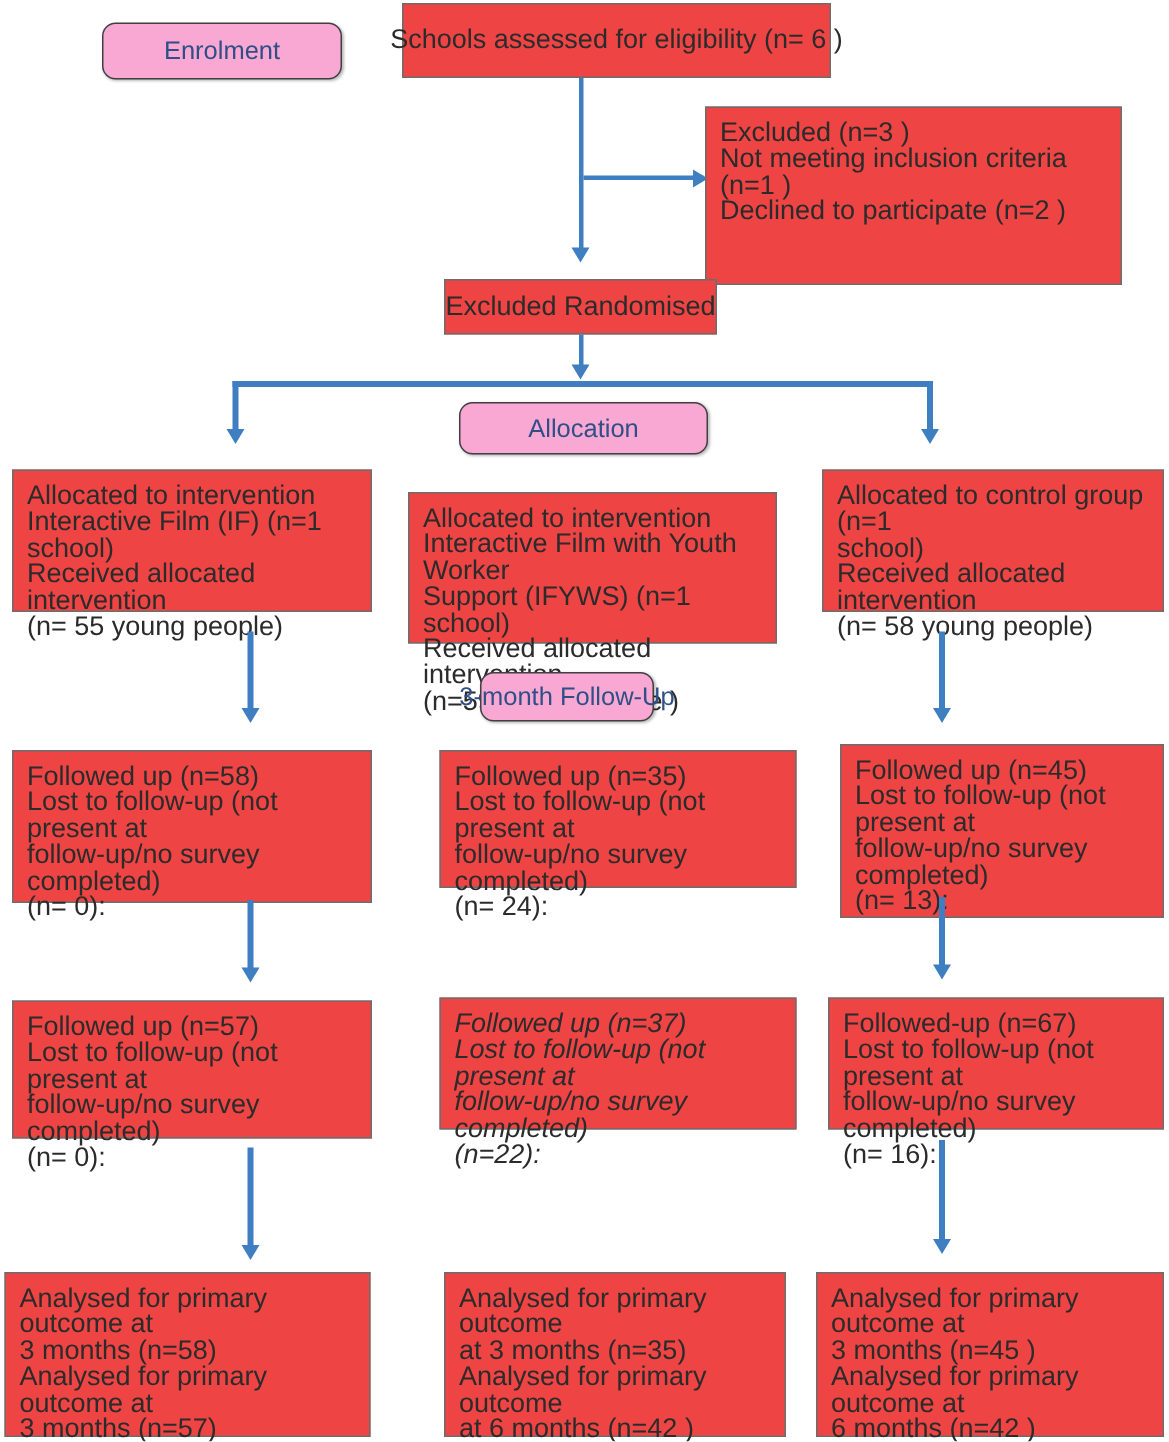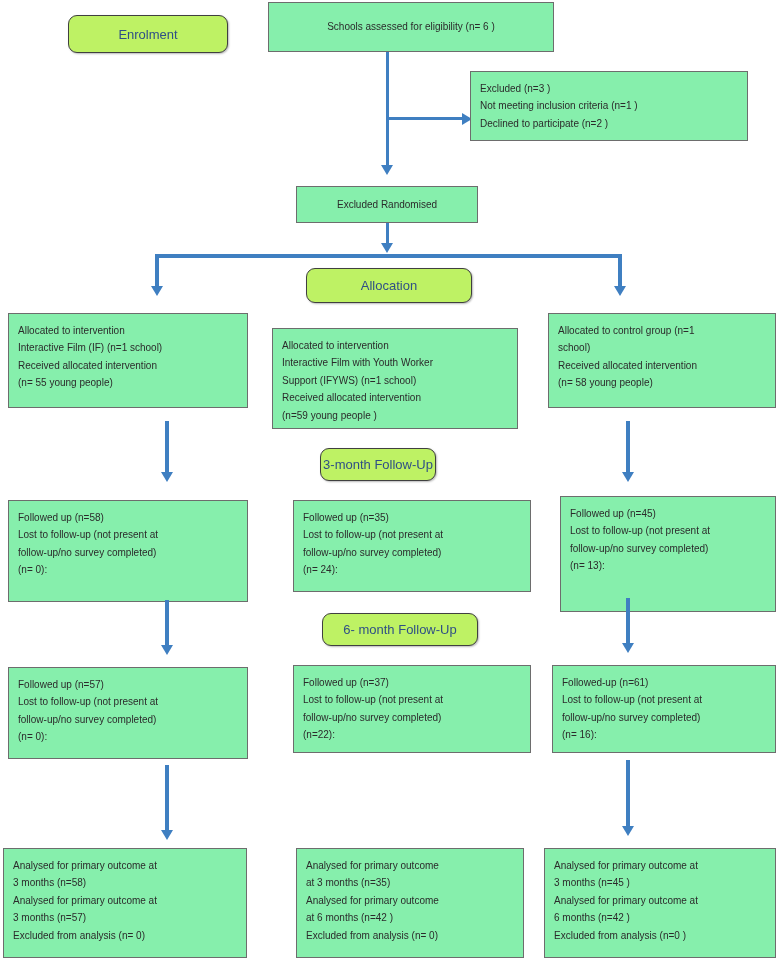--- a/index.html
+++ b/index.html
@@ -13,43 +13,43 @@
   #canvas {
     position: relative;
     width: 779px;
     height: 961px;
     background: #ffffff;
     overflow: hidden;
   }
   .box {
     position: absolute;
     box-sizing: border-box;
-    background: #86efac;
+    background: #ef4444;
     border: 1.4px solid #6d6d6d;
     color: #2b2b2b;
-    font-size: 10px;
+    font-size: 18px;
     line-height: 17.4px;
     padding: 8px 9px 6px 9px;
     white-space: pre-line;
   }
   .box.center {
     display: flex;
     align-items: center;
     justify-content: center;
     padding: 0;
     white-space: nowrap;
   }
   .pill {
     position: absolute;
     box-sizing: border-box;
-    background: #bef264;
+    background: #f9a8d4;
     border: 1.6px solid #404040;
     border-radius: 9px;
     color: #2f4f86;
-    font-size: 13px;
+    font-size: 17px;
     display: flex;
     align-items: center;
     justify-content: center;
     white-space: nowrap;
     box-shadow: 1px 1px 2px rgba(0,0,0,0.28);
   }
   .vline {
     position: absolute;
     background: #3f7fc1;
   }
@@ -82,21 +82,21 @@
   <div class="pill" style="left:68px; top:15px; width:160px; height:38px;">Enrolment</div>
 
   <div class="box center" style="left:268px; top:2px; width:286px; height:50px;">Schools assessed for eligibility (n= 6 )</div>
 
   <div class="vline" style="left:386px; top:52px; width:3.4px; height:115px;"></div>
   <div class="arrow-down" style="left:381px; top:165px;"></div>
 
   <div class="hline" style="left:389px; top:117px; width:80px; height:3.4px;"></div>
   <div class="arrow-right" style="left:462px; top:113px;"></div>
 
-  <div class="box" style="left:470px; top:71px; width:278px; height:70px;">Excluded (n=3 )
+  <div class="box" style="left:470px; top:71px; width:278px; height:119px;">Excluded (n=3 )
 Not meeting inclusion criteria (n=1 )
 Declined to participate (n=2 )</div>
 
   <div class="box center" style="left:296px; top:186px; width:182px; height:37px;">Excluded Randomised</div>
 
   <div class="vline" style="left:386px; top:223px; width:3.4px; height:26px;"></div>
   <div class="arrow-down" style="left:381px; top:243px;"></div>
 
   <div class="hline" style="left:155px; top:254px; width:467px; height:4px;"></div>
 
@@ -146,33 +146,32 @@
 Lost to follow-up (not present at
 follow-up/no survey completed)
 (n= 13):</div>
 
   <div class="vline" style="left:165px; top:600px; width:3.8px; height:48px;"></div>
   <div class="arrow-down" style="left:160.5px; top:645px;"></div>
 
   <div class="vline" style="left:626px; top:598px; width:3.8px; height:48px;"></div>
   <div class="arrow-down" style="left:621.5px; top:643px;"></div>
 
-  <div class="pill" style="left:322px; top:613px; width:156px; height:33px;">6- month Follow-Up</div>
 
   <div class="box" style="left:8px; top:667px; width:240px; height:92px;">Followed up (n=57)
 Lost to follow-up (not present at
 follow-up/no survey completed)
 (n= 0):</div>
 
-  <div class="box" style="left:293px; top:665px; width:238px; height:88px;">Followed up (n=37)
+  <div class="box" style="left:293px; top:665px; width:238px; height:88px;font-style:italic;">Followed up (n=37)
 Lost to follow-up (not present at
 follow-up/no survey completed)
 (n=22):</div>
 
-  <div class="box" style="left:552px; top:665px; width:224px; height:88px;">Followed-up (n=61)
+  <div class="box" style="left:552px; top:665px; width:224px; height:88px;">Followed-up (n=67)
 Lost to follow-up (not present at
 follow-up/no survey completed)
 (n= 16):</div>
 
   <div class="vline" style="left:165px; top:765px; width:3.8px; height:68px;"></div>
   <div class="arrow-down" style="left:160.5px; top:830px;"></div>
 
   <div class="vline" style="left:626px; top:760px; width:3.8px; height:68px;"></div>
   <div class="arrow-down" style="left:621.5px; top:826px;"></div>
 

